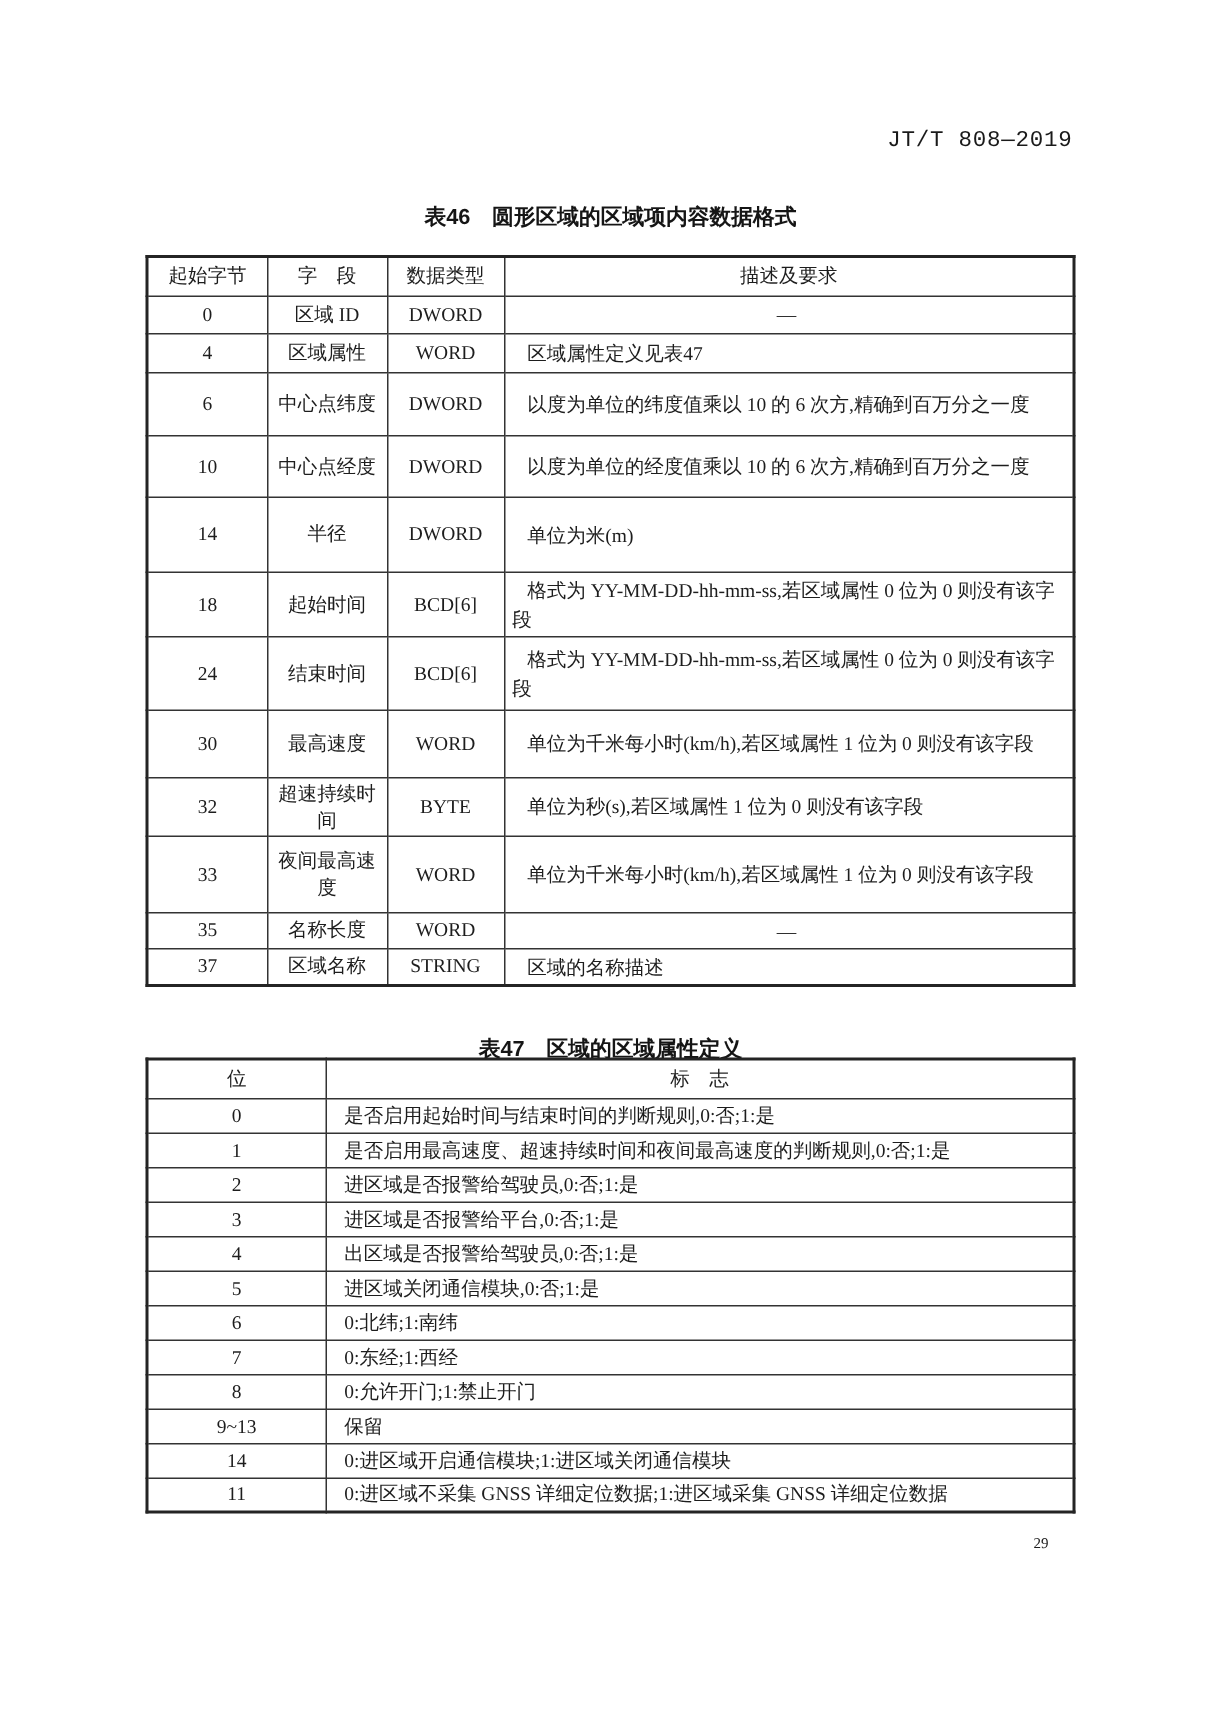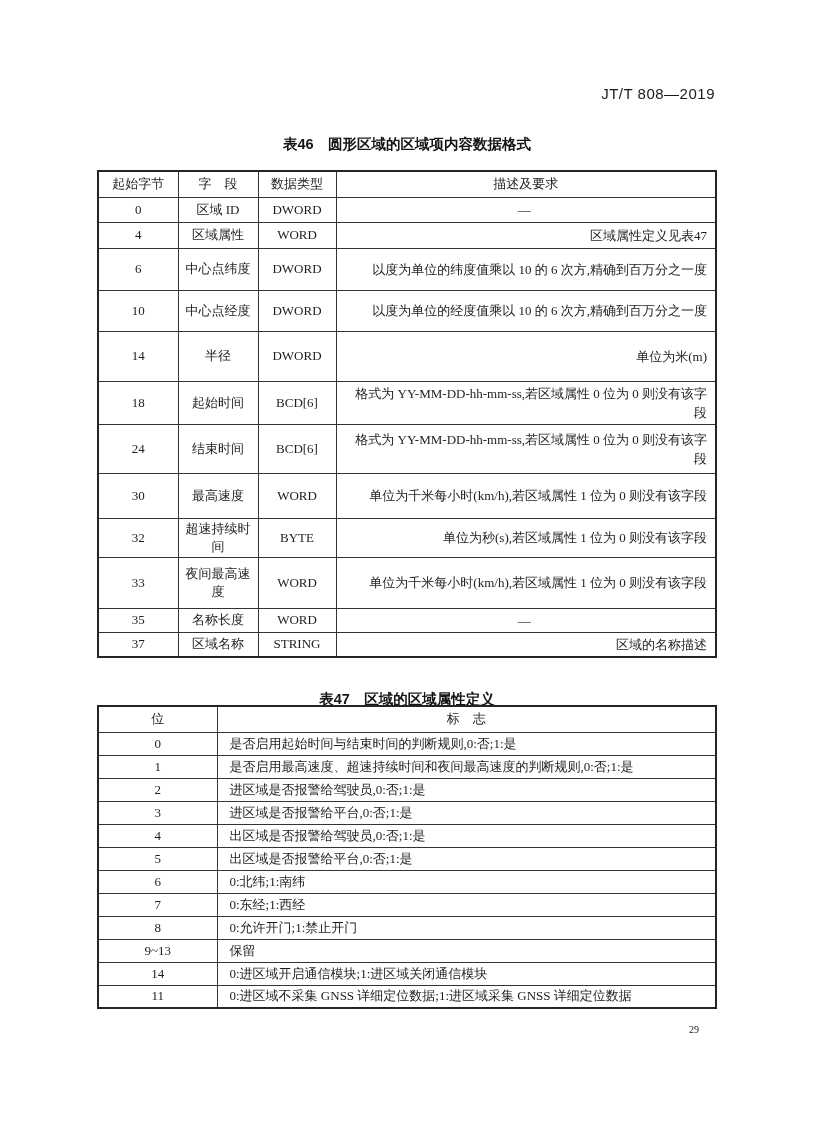--- a/index.html
+++ b/index.html
@@ -3,21 +3,21 @@
 <meta charset="utf-8">
 <style>
   html,body{margin:0;padding:0;}
   body{
     width:815px;height:1144px;position:relative;background:#ffffff;
     font-family:"Liberation Serif","DejaVu Serif",serif;color:#1d1d1d;
     -webkit-font-smoothing:antialiased;
   }
   .doc-code{
     position:absolute;top:85px;left:97px;width:618px;text-align:right;
-    font-family:Liberation Sans, sans-serif;
+    font-family:Liberation Mono, monospace;
     font-size:15px;letter-spacing:0.5px;color:#1a1a1a;
   }
   .tbl-caption{
     position:absolute;left:97px;width:620px;text-align:center;
     font-family:"Liberation Sans","DejaVu Sans",sans-serif;
     font-weight:bold;font-size:14.5px;color:#151515;
   }
   #t46-caption{top:135px;}
   #t47-caption{top:674px;margin-top:16px;}
   table{
@@ -27,21 +27,21 @@
   }
   #table46{top:170px;border-radius:32px;}
   #table47{top:705px;}
   th,td{
     border:1px solid #333333;font-weight:normal;vertical-align:middle;
     padding:1px 2px;overflow:hidden;
   }
   th{text-align:center;}
   td.c{text-align:center;padding:1px 2px;}
   td.desc{
-    text-align:right;padding:2px 8px 2px 5px;text-indent:10px;line-height:19px;
+    text-align:left;padding:2px 8px 2px 5px;text-indent:10px;line-height:19px;
   }
   td.desc.dash{text-align:center;text-indent:0;}
   td.flag{
     text-align:left;padding:1px 18px 1px 12px;line-height:16px;
   }
 </style>
 </head>
 <body>
 
 <div class="doc-code">JT/T 808—2019</div>
@@ -168,21 +168,21 @@
     <tr style="height:23px">
       <td class="c">3</td>
       <td class="flag">进区域是否报警给平台,0:否;1:是</td>
     </tr>
     <tr style="height:23px">
       <td class="c">4</td>
       <td class="flag">出区域是否报警给驾驶员,0:否;1:是</td>
     </tr>
     <tr style="height:23px">
       <td class="c">5</td>
-      <td class="flag">出区域是否报警给平台,0:否;1:是</td>
+      <td class="flag">进区域关闭通信模块,0:否;1:是</td>
     </tr>
     <tr style="height:23px">
       <td class="c">6</td>
       <td class="flag">0:北纬;1:南纬</td>
     </tr>
     <tr style="height:23px">
       <td class="c">7</td>
       <td class="flag">0:东经;1:西经</td>
     </tr>
     <tr style="height:23px">

